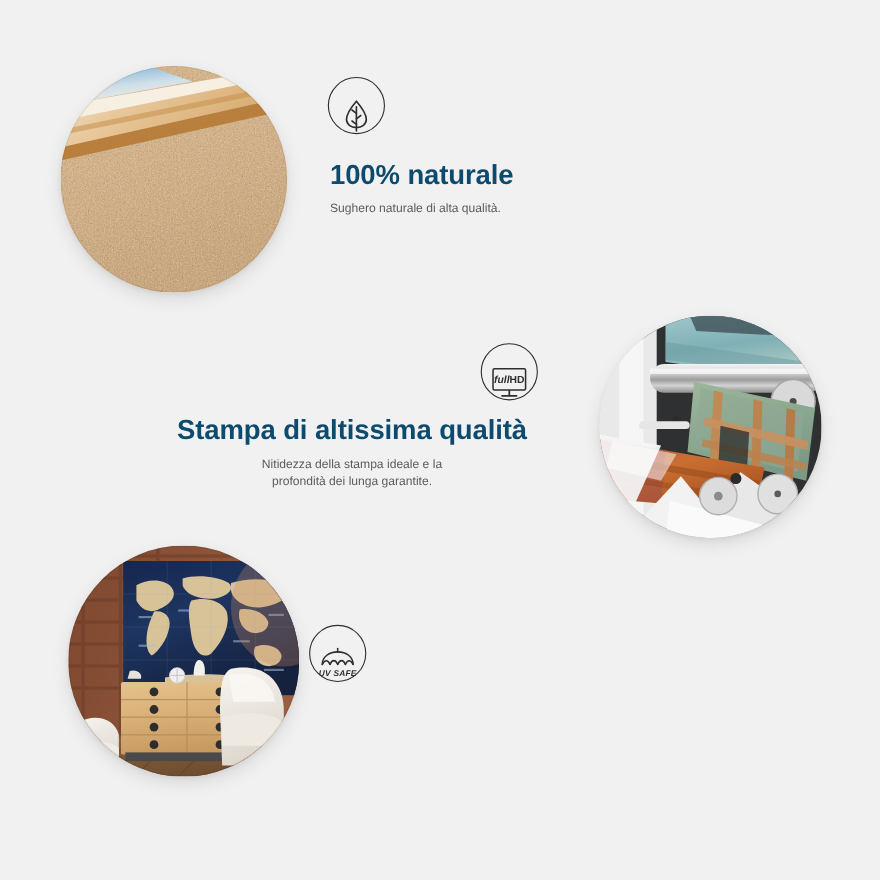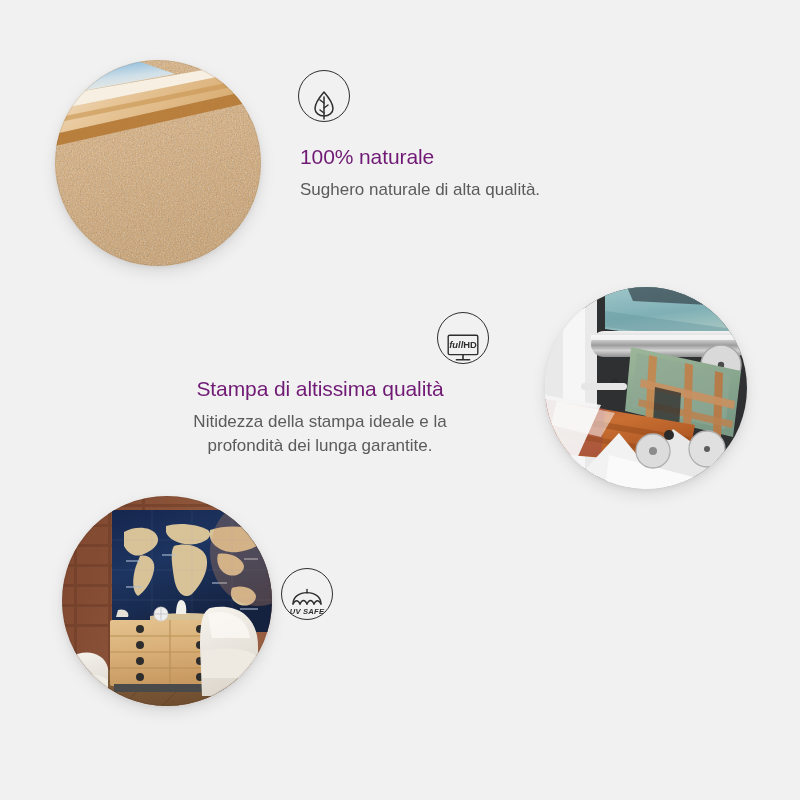--- a/index.html
+++ b/index.html
@@ -27,30 +27,30 @@
     width:52px; height:52px;
     border-radius:50%;
     border:1.6px solid #2e2e2e;
     display:flex; align-items:flex-end; justify-content:center;
   }
   .icon-badge svg { display:block; }
 
   
   .txt { position:absolute; }
   .txt h2 {
-    font-size:21px;
-    font-weight:normal;
-    color:#701a75;
+    font-size:25px;
+    font-weight:bold;
+    color:#0c4a6e;
     letter-spacing:-0.1px;
     line-height:1.2;
     margin-bottom:9px;
     white-space:nowrap;
   }
   .txt p {
-    font-size:17px;
+    font-size:11px;
     font-weight:normal;
     color:#5b5b5b;
     line-height:1.42;
   }
   .align-left  { text-align:left;  }
   .align-right { text-align:center; }
 
   
   #blk1 { left:300px; top:144px; width:380px; }
   #blk2 { left:150px; top:376px; width:340px; }

